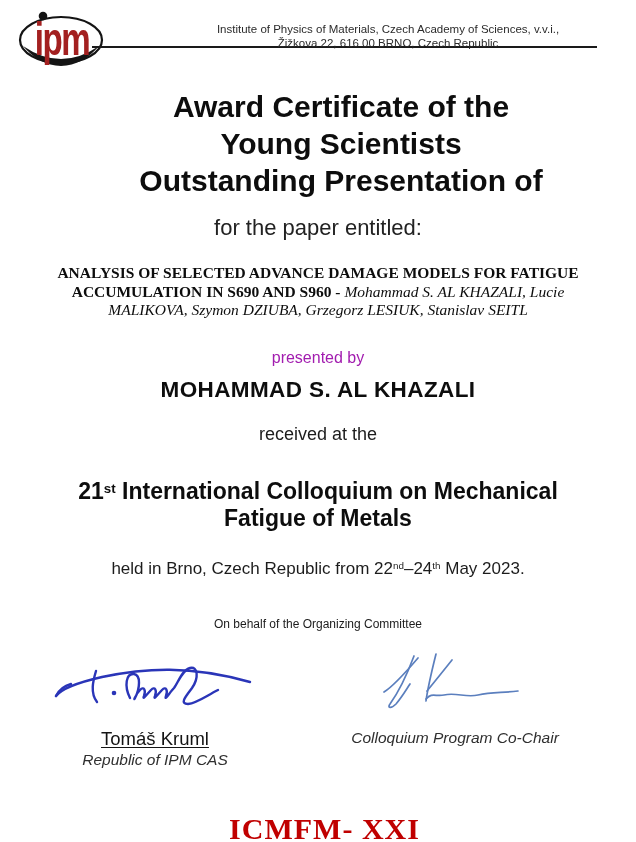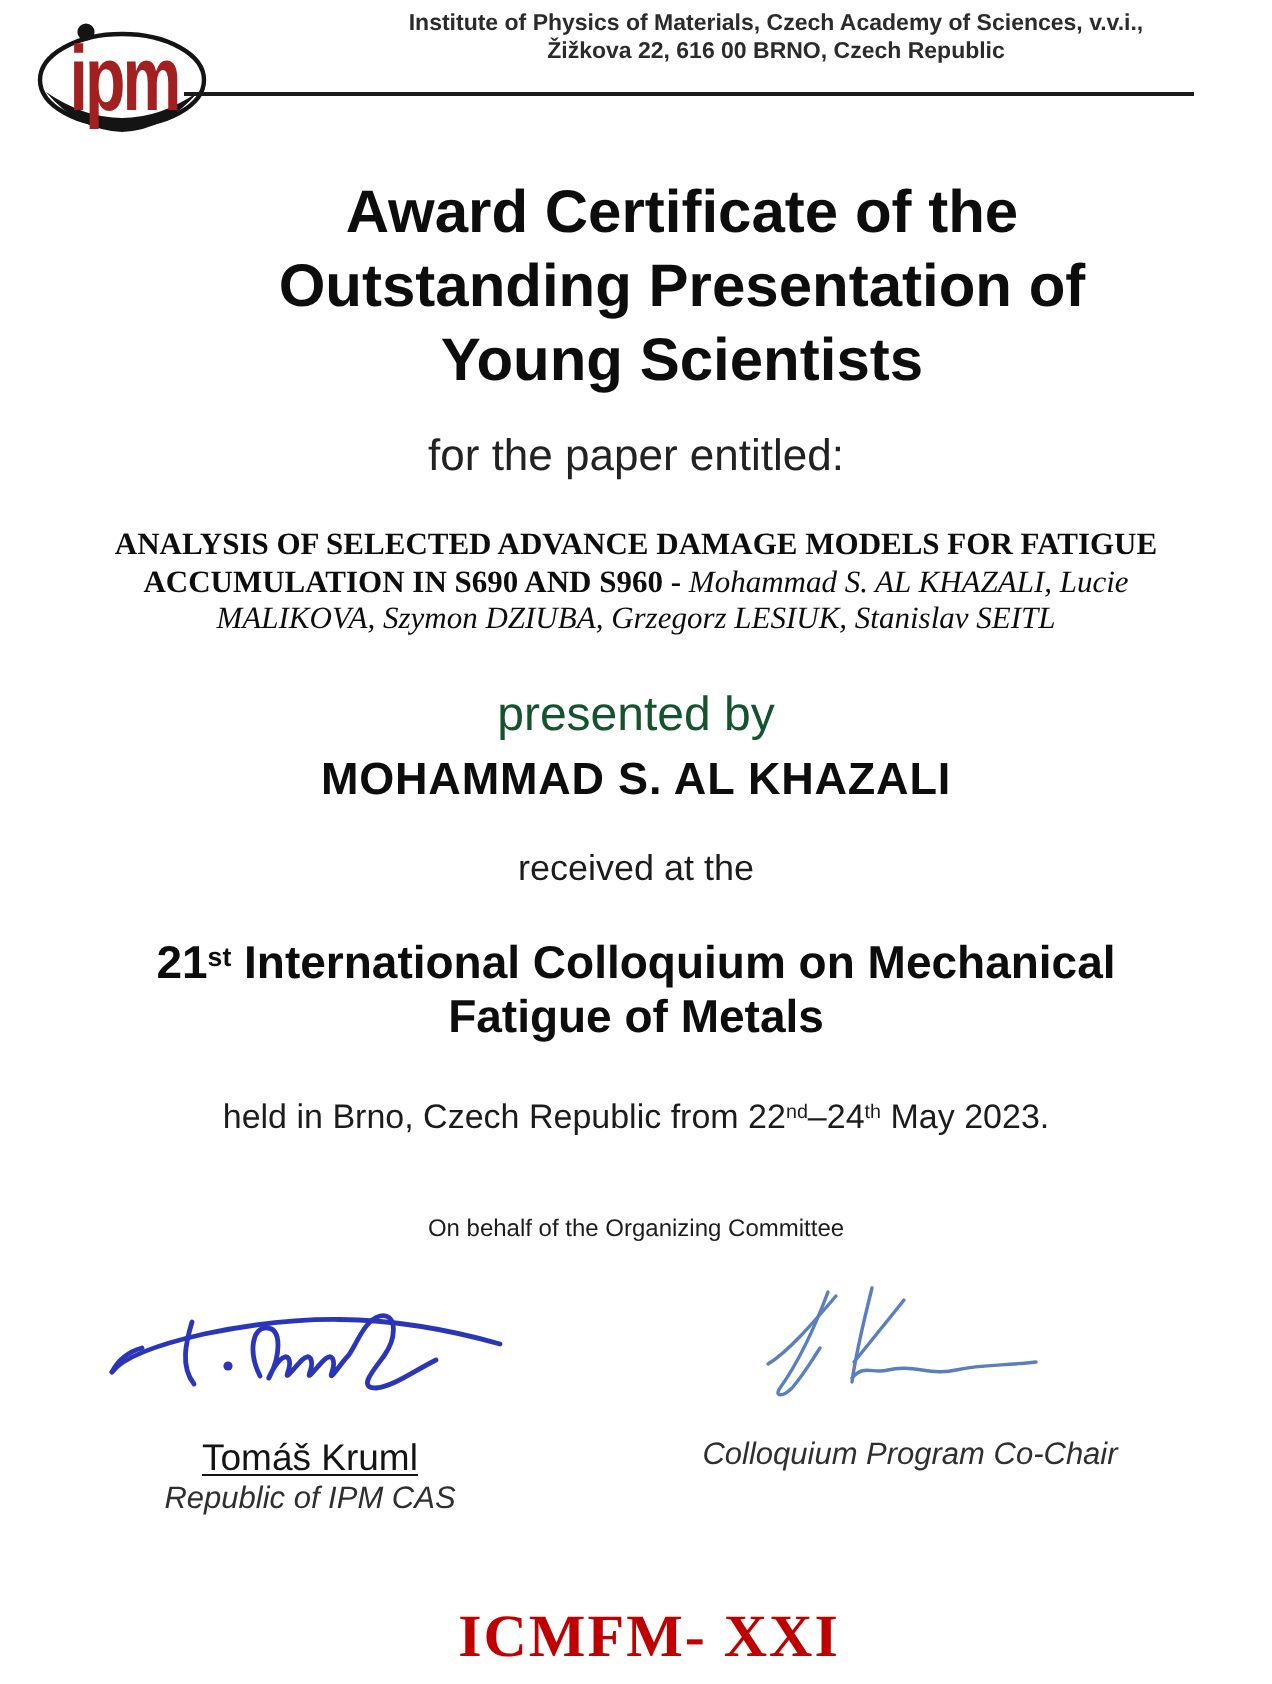--- a/index.html
+++ b/index.html
@@ -6,37 +6,37 @@
   .page{
     width:636px;height:842px;position:relative;margin:0 auto;
     background:#ffffff;overflow:hidden;color:#111;
     font-family:"Liberation Sans",sans-serif;
   }
   
   .header{position:relative;height:70px;}
   .logo{position:absolute;left:10px;top:4px;}
   .header-rule{position:absolute;left:92px;width:505px;top:46px;border-top:2px solid #1a1a1a;}
   .header-text{
-    position:absolute;left:150px;right:10px;top:5px;text-align:center;
-    font-weight:bold;font-size:11.5px;line-height:14px;color:#2b2b2b;
+    position:absolute;left:150px;right:10px;top:22px;text-align:center;
+    font-weight:normal;font-size:11.5px;line-height:14px;color:#2b2b2b;
   }
   
   .title{margin-top:18px;text-align:center;font-size:30px;font-weight:bold;line-height:37px;color:#0d0d0d;padding-left:46px;}
   .intro{margin-top:16px;text-align:center;font-size:22px;line-height:26px;color:#222;}
   .paper{
     width:524px;margin:23px auto 0;text-align:center;
     font-family:"Liberation Serif",serif;font-size:15.5px;line-height:18.5px;color:#0d0d0d;
   }
   .paper-title{font-weight:bold;}
   .paper-sep{font-weight:bold;}
   .paper-authors{font-style:italic;}
-  .presented{margin-top:27px;text-align:center;font-size:24px;line-height:21px;color:#14532d;}
+  .presented{margin-top:27px;text-align:center;font-size:16px;line-height:21px;color:#a21caf;}
   .recipient{margin-top:8px;text-align:center;font-size:22.5px;line-height:27px;font-weight:bold;letter-spacing:.4px;color:#0d0d0d;}
   .received{margin-top:21px;text-align:center;font-size:18px;line-height:21px;color:#1c1c1c;}
-  .colloquium{margin-top:23px;text-align:center;font-size:23px;line-height:27px;font-weight:bold;color:#0d0d0d;}
+  .colloquium{margin-top:33px;text-align:center;font-size:23px;line-height:27px;font-weight:bold;color:#0d0d0d;}
   .held{margin-top:26px;text-align:center;font-size:17px;line-height:21px;color:#1c1c1c;}
   sup.ord{font-size:58%;line-height:0;vertical-align:baseline;position:relative;top:-0.45em;}
   .committee{margin-top:36px;text-align:center;font-size:12px;line-height:19px;color:#1c1c1c;}
   
   .sig-row{margin-top:10px;display:flex;justify-content:space-between;padding:0 51px 0 25px;}
   .sig-col{width:260px;text-align:center;}
   .sig-img{display:block;margin:0 auto;}
   .sig-name{font-size:18.5px;line-height:22px;text-decoration:underline;text-underline-offset:2px;color:#141414;}
   .sig-role{font-style:italic;font-size:15.5px;line-height:19px;color:#2f2f2f;}
   
@@ -59,22 +59,22 @@
     </svg>
     <div class="header-rule"></div>
     <div class="header-text">
       <div>Institute of Physics of Materials, Czech Academy of Sciences, v.v.i.,</div>
       <div>Žižkova 22, 616 00 BRNO, Czech Republic</div>
     </div>
   </div>
 
   <div class="title">
     <div>Award Certificate of the</div>
+    <div>Young Scientists</div>
     <div>Outstanding Presentation of</div>
-    <div>Young Scientists</div>
   </div>
 
   <div class="intro">for the paper entitled:</div>
 
   <div class="paper"><span class="paper-title">ANALYSIS OF SELECTED ADVANCE DAMAGE MODELS FOR FATIGUE ACCUMULATION IN S690 AND S960</span><span class="paper-sep"> - </span><span class="paper-authors">Mohammad S. AL KHAZALI, Lucie MALIKOVA, Szymon DZIUBA, Grzegorz LESIUK, Stanislav SEITL</span></div>
 
   <div class="presented">presented by</div>
   <div class="recipient">MOHAMMAD S. AL KHAZALI</div>
   <div class="received">received at the</div>
 

